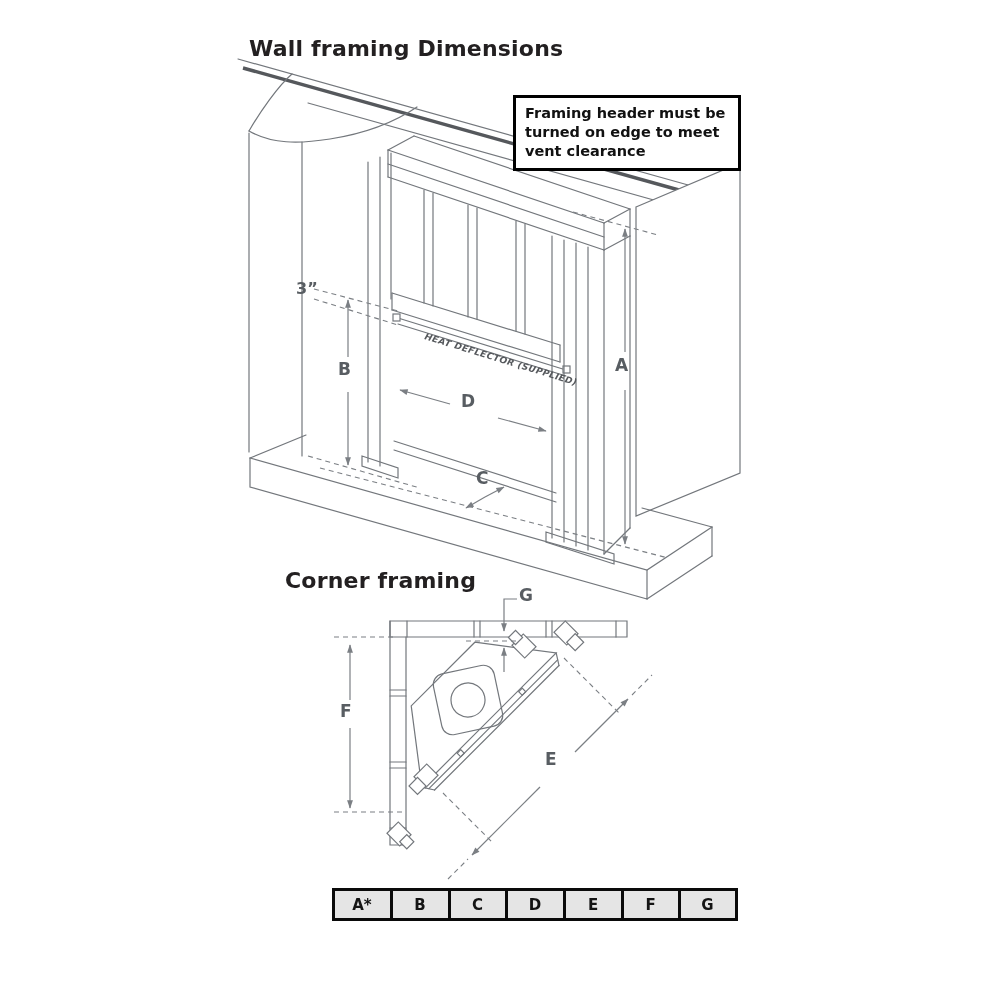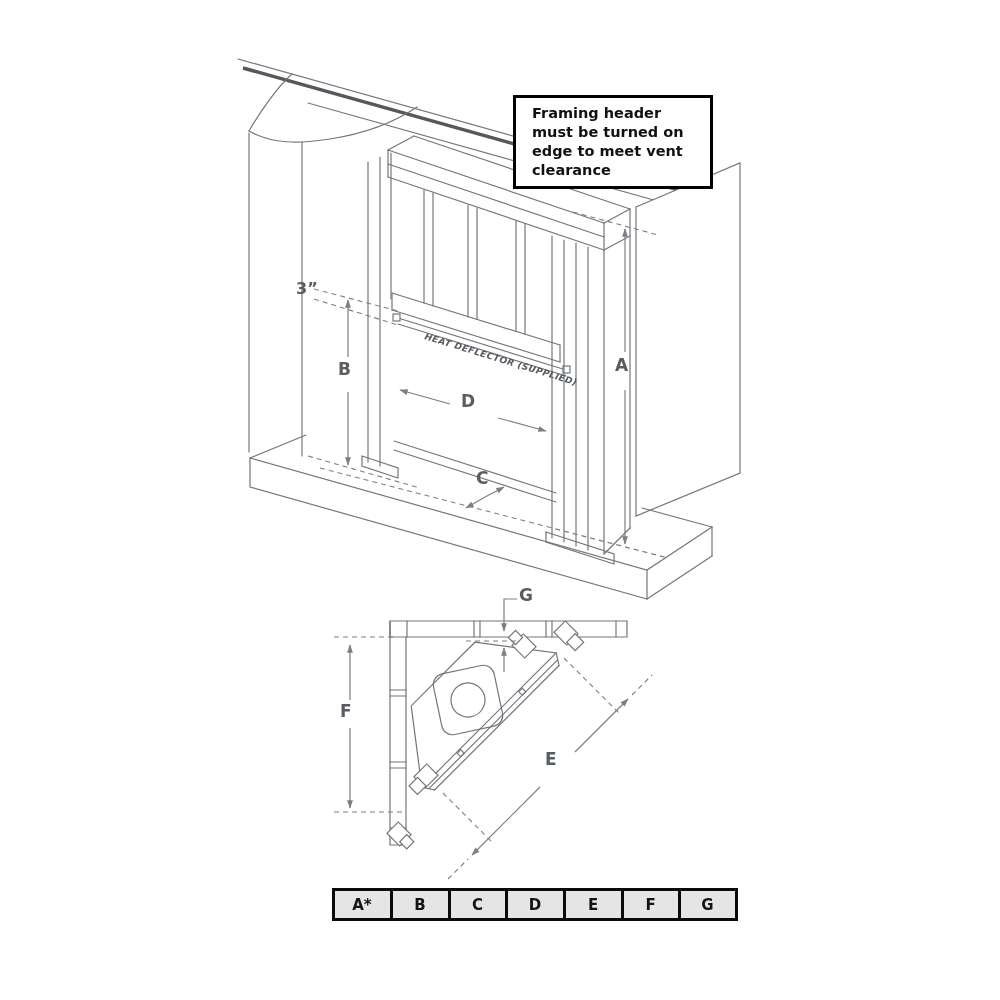--- a/index.html
+++ b/index.html
@@ -7,22 +7,22 @@
         font-family:"DejaVu Sans","Liberation Sans",sans-serif;color:#232021;}
   svg.art{position:absolute;left:0;top:0;width:1000px;height:1000px;}
   .s{stroke:#73777c;stroke-width:1.2;fill:none;stroke-linecap:round;}
   .wfill{stroke:#73777c;stroke-width:1.2;fill:#ffffff;}
   .hv{stroke:#55585c;stroke-width:3.4;fill:none;}
   .dim{stroke:#7b7f84;stroke-width:1.2;fill:none;}
   .dsh{stroke:#7b7f84;stroke-width:1.1;fill:none;stroke-dasharray:5 4;}
   .title1,.title2{position:absolute;font-size:22px;font-weight:700;color:#232021;letter-spacing:.2px;white-space:nowrap;}
   .title1{left:249px;top:36px;}
   .title2{left:285px;top:568px;}
-  .note{position:absolute;left:513px;top:95px;width:200px;box-sizing:border-box;
-        border:3px solid #000;background:#fff;padding:6px 8px 7px 16px;
+  .note{position:absolute;left:513px;top:95px;width:228px;box-sizing:border-box;
+        border:3px solid #000;background:#fff;padding:6px 8px 7px 9px;
         font-size:14.5px;font-weight:700;line-height:1.3;color:#111;}
   .dlbl{position:absolute;font-size:17px;font-weight:700;color:#585d62;white-space:nowrap;}
   .defl{font-size:9px;font-weight:700;font-style:italic;fill:#55585c;letter-spacing:.4px;}
   table.spec{position:absolute;left:200px;top:888px;border-collapse:collapse;
              font-family:"DejaVu Sans","Liberation Sans",sans-serif;font-size:15px;color:#141414;}
   table.spec th,table.spec td{border:3px solid #0a0a0a;height:27px;text-align:center;padding:0 2px;}
   table.spec th{background:#e5e5e5;font-weight:700;}
   table.spec td.shade{background:#e5e5e5;}
   table.spec td.model{text-align:left;padding-left:9px;}
   table.spec td.ghost{border:none;background:#fff;}
@@ -182,20 +182,22 @@
       <line class="dsh" x1="334" y1="812" x2="404" y2="812"></line>
       <line class="dim" x1="350" y1="700" x2="350" y2="645" marker-end="url(#arr)"></line>
       <line class="dim" x1="350" y1="728" x2="350" y2="808" marker-end="url(#arr)"></line>
 
       <polyline class="dim" points="517,599 504,599 504,631" marker-end="url(#arr)"></polyline>
       <line class="dsh" x1="466" y1="641" x2="518" y2="641"></line>
       <line class="dim" x1="504" y1="672" x2="504" y2="648" marker-end="url(#arr)"></line>
     </g>
   </svg>
 
+  <div class="title1">Wall framing Dimensions</div>
+  <div class="title2">Corner framing</div>
 
   <div class="note">Framing header must be turned on edge to meet vent clearance</div>
 
   <span class="dlbl" style="left:296px;top:279px;font-size:16px;">3”</span>
   <span class="dlbl" style="left:338px;top:359px;">B</span>
   <span class="dlbl" style="left:615px;top:355px;">A</span>
   <span class="dlbl" style="left:461px;top:391px;">D</span>
   <span class="dlbl" style="left:476px;top:468px;">C</span>
   <span class="dlbl" style="left:519px;top:585px;">G</span>
   <span class="dlbl" style="left:340px;top:701px;">F</span>

